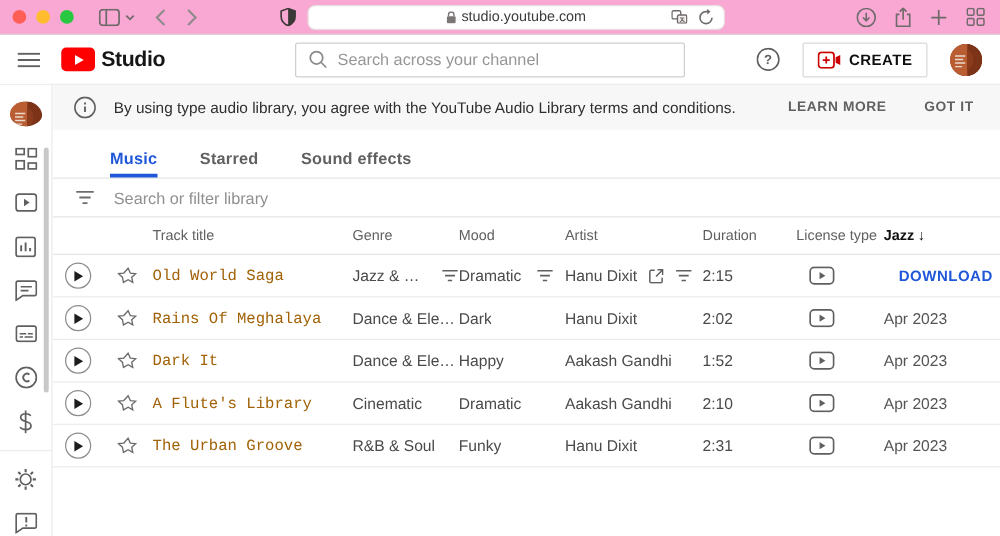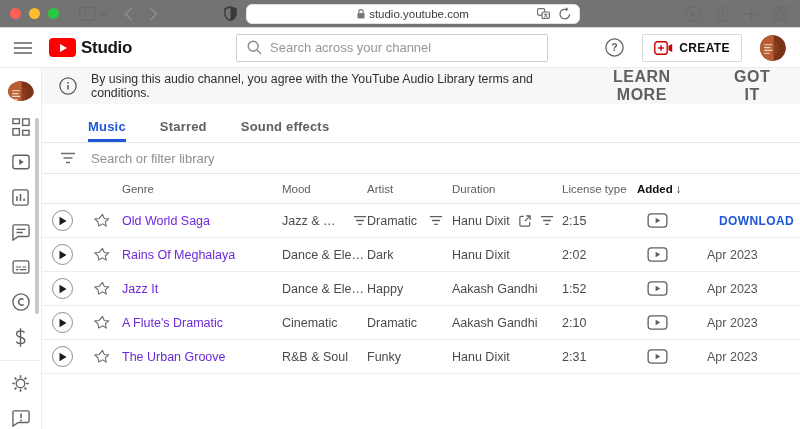--- a/index.html
+++ b/index.html
@@ -5,21 +5,21 @@
   * { box-sizing: border-box; margin: 0; padding: 0; }
   html,body { width:800px; height:429px; }
   body {
     font-family: "Liberation Sans", "DejaVu Sans", sans-serif;
     background:#fff; overflow:hidden; position:relative;
     -webkit-font-smoothing: antialiased;
   }
 
   
   .chrome {
-    height:28px; background:#737373; border-bottom:1px solid #d9d3d2;
+    height:28px; background:#f9a8d4; border-bottom:1px solid #d9d3d2;
     display:flex; align-items:center;
   }
   .lights { display:flex; gap:8px; margin-left:10px; }
   .light { width:11px; height:11px; border-radius:50%; }
   .chrome svg { display:block; }
   .cicon { color:#6f6a6a; display:flex; align-items:center; }
   .toggle-group { display:flex; align-items:center; gap:4px; margin-left:20px; }
   .nav-arrow { margin-left:16px; }
   .shield-wrap { margin-left:66px; }
   .urlbar {
@@ -71,42 +71,42 @@
   .content { flex:1; display:flex; flex-direction:column; overflow:hidden; }
 
   .page-title-wrap { height:54px; display:flex; align-items:center; padding-left:24px; }
   .page-title { font-size:21px; font-weight:600; color:#0f0f0f; letter-spacing:0.1px; }
 
   .banner {
     height:36px; background:#f7f7f7; display:flex; align-items:center; padding:0 21px 0 17px; gap:14px;
   }
   .banner-text { font-size:12.3px; color:#2f2f2f; }
   .banner-actions { margin-left:auto; display:flex; gap:30px; }
-  .banner-btn { font-size:16px; font-weight:bold; color:#606060; letter-spacing:0.5px; cursor:pointer; background:none; border:none; font-family:inherit;text-align:center; }
+  .banner-btn { font-size:11px; font-weight:bold; color:#606060; letter-spacing:0.5px; cursor:pointer; background:none; border:none; font-family:inherit;text-align:center; }
 
   .tabs { margin-top:7px; height:32px; border-bottom:1px solid #e5e5e5; display:flex; padding-left:46px; }
   .tab {
     margin-right:34px; display:inline-flex; align-items:center; font-size:13px; font-weight:600;
     color:#606060; letter-spacing:0.2px; border-bottom:3px solid transparent; padding-top:2px; cursor:pointer;
   }
   .tab.active { color:var(--accent, #2057d8); border-bottom-color:var(--accent, #2057d8); }
 
   .filterbar { height:31px; border-bottom:1px solid #e5e5e5; display:flex; align-items:center; padding-left:18px; }
   .filter-icon { color:#6d6d6d; display:flex; }
   .filterbar input { border:none; outline:none; margin-left:15px; flex:1; font-size:13px; color:#111; font-family:inherit; }
   .filterbar input::placeholder { color:#8f8f8f; }
 
   .tgrid { display:grid; grid-template-columns:40px 40px 160px 85px 85px 110px 75px 70px 1fr; align-items:center; }
   .thead { height:30px; border-bottom:1px solid #e5e5e5; font-size:11.5px; color:#606060; }
   .thead .sorted { color:#0f0f0f; font-weight:bold; display:flex; align-items:center; gap:3px; }
   .trow { height:34px; border-bottom:1px solid #ececec; font-size:12.5px; color:#4a4a4a; }
   .cell { display:flex; align-items:center; min-width:0; }
   .c-play { justify-content:center; }
   .c-star { justify-content:center; }
-  .c-title { color:#6d28d9; }
+  .c-title { color:#a16207;font-family:Liberation Mono, monospace; }
   .c-genre, .c-mood { gap:12px; }
   .c-artist { gap:9px; }
   .c-license { padding-left:10px; }
   .play-btn { width:21px; height:21px; border-radius:50%; border:1px solid #8d8d8d; background:#fff; display:flex; align-items:center; justify-content:center; cursor:pointer; padding:0; }
   .star-btn { display:flex; cursor:pointer; color:#6b6b6b; }
   .hover-only { display:none; }
   .trow.hovered .hover-only { display:flex; }
   .filter-glyph { color:#5f5f5f; cursor:pointer; }
   .ext-icon { color:#5f5f5f; cursor:pointer; }
   .download-link { font-size:12px; font-weight:bold; color:var(--accent, #2057d8); letter-spacing:0.4px; text-decoration:none; cursor:pointer;padding-left:12px; }
@@ -346,21 +346,21 @@
 
   <div class="content">
 
     <div class="banner">
       <span style="display:flex;color:#606060">
         <svg width="18" height="18" viewBox="0 0 20 20">
             <circle cx="10" cy="10" r="9" fill="none" stroke="currentColor" stroke-width="1.4"></circle>
             <path d="M10 9v5M10 5.6v1.8" stroke="currentColor" stroke-width="1.7"></path>
           </svg>
       </span>
-      <span class="banner-text">By using this audio channel, you agree with the YouTube Audio Library terms and conditions.</span>
+      <span class="banner-text">By using type audio library, you agree with the YouTube Audio Library terms and conditions.</span>
       <span class="banner-actions">
         <button class="banner-btn">LEARN MORE</button>
         <button class="banner-btn">GOT IT</button>
       </span>
     </div>
 
     <div class="tabs">
       <span class="tab active">Music</span>
       <span class="tab">Starred</span>
       <span class="tab">Sound effects</span>
@@ -371,27 +371,28 @@
         <svg width="16" height="12">
             <use href="#sym-filter"></use>
           </svg>
       </span>
       <input type="text" placeholder="Search or filter library" style="">
     </div>
 
     <div class="tgrid thead">
       <div class="cell c-play"></div>
       <div class="cell c-star"></div>
+      <div class="cell">Track title</div>
       <div class="cell">Genre</div>
       <div class="cell">Mood</div>
       <div class="cell">Artist</div>
       <div class="cell">Duration</div>
       <div class="cell">License type</div>
       <div class="cell sorted">
-        <span>Added</span>
+        <span>Jazz</span>
         <span>↓</span>
       </div>
     </div>
 
     <div>
         <div class="tgrid trow hovered">
     <div class="cell c-play">
       <button class="play-btn">
         <svg width="9" height="10" viewBox="0 0 9 10">
                 <path d="M1.5 0.8l7 4.2-7 4.2z" fill="#1c1c1c"></path>
@@ -500,21 +501,21 @@
               </svg>
       </button>
     </div>
     <div class="cell c-star">
       <span class="star-btn">
         <svg width="17" height="17" viewBox="0 0 24 24">
                 <path d="M12 3.6l2.5 5.5 6 .65-4.45 4.05 1.2 5.9L12 16.7l-5.25 3-1.2-5.9L1.1 9.75l6-.65z" fill="none" stroke="currentColor" stroke-width="1.5"></path>
               </svg>
       </span>
     </div>
-    <div class="cell c-title truncate">Jazz It</div>
+    <div class="cell c-title truncate">Dark It</div>
     <div class="cell c-genre">
       <span class="truncate">Dance &amp; Electr...</span>
 
     </div>
     <div class="cell c-mood">
       <span class="truncate">Happy</span>
 
     </div>
     <div class="cell c-artist">
       <span class="truncate">Aakash Gandhi</span>
@@ -542,21 +543,21 @@
               </svg>
       </button>
     </div>
     <div class="cell c-star">
       <span class="star-btn">
         <svg width="17" height="17" viewBox="0 0 24 24">
                 <path d="M12 3.6l2.5 5.5 6 .65-4.45 4.05 1.2 5.9L12 16.7l-5.25 3-1.2-5.9L1.1 9.75l6-.65z" fill="none" stroke="currentColor" stroke-width="1.5"></path>
               </svg>
       </span>
     </div>
-    <div class="cell c-title truncate">A Flute's Dramatic</div>
+    <div class="cell c-title truncate">A Flute's Library</div>
     <div class="cell c-genre">
       <span class="truncate">Cinematic</span>
 
     </div>
     <div class="cell c-mood">
       <span class="truncate">Dramatic</span>
 
     </div>
     <div class="cell c-artist">
       <span class="truncate">Aakash Gandhi</span>

